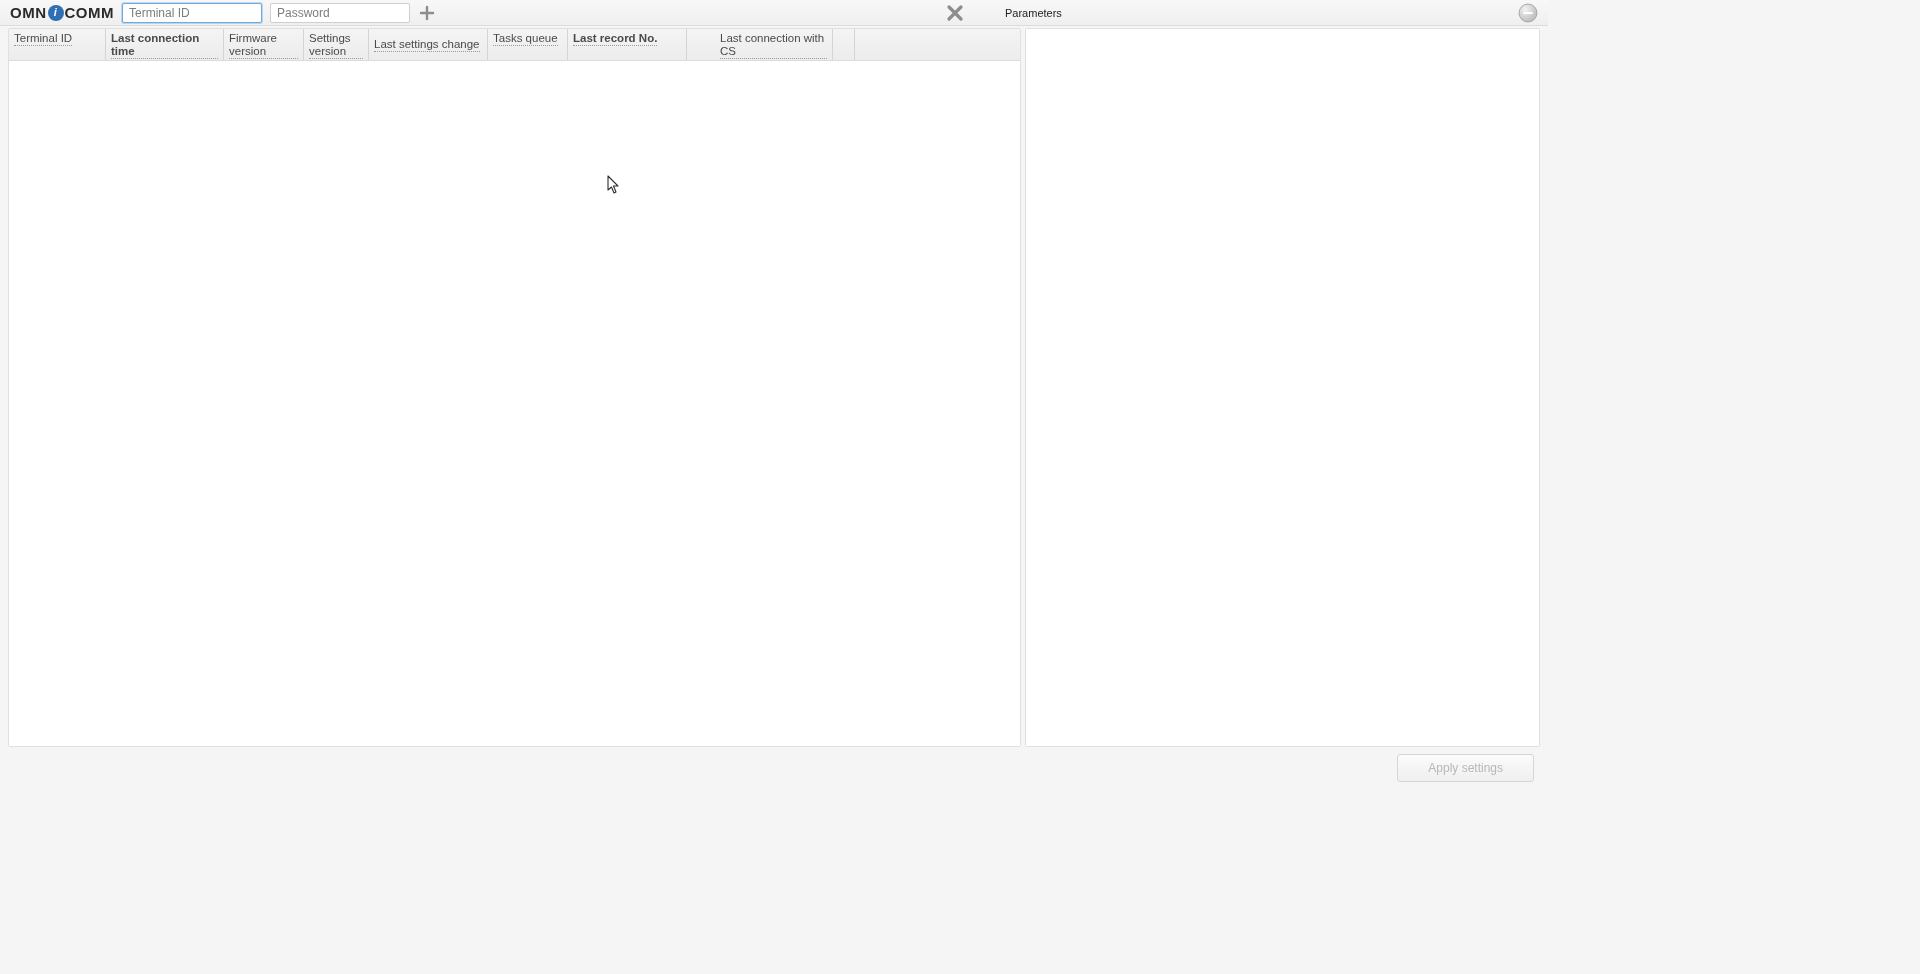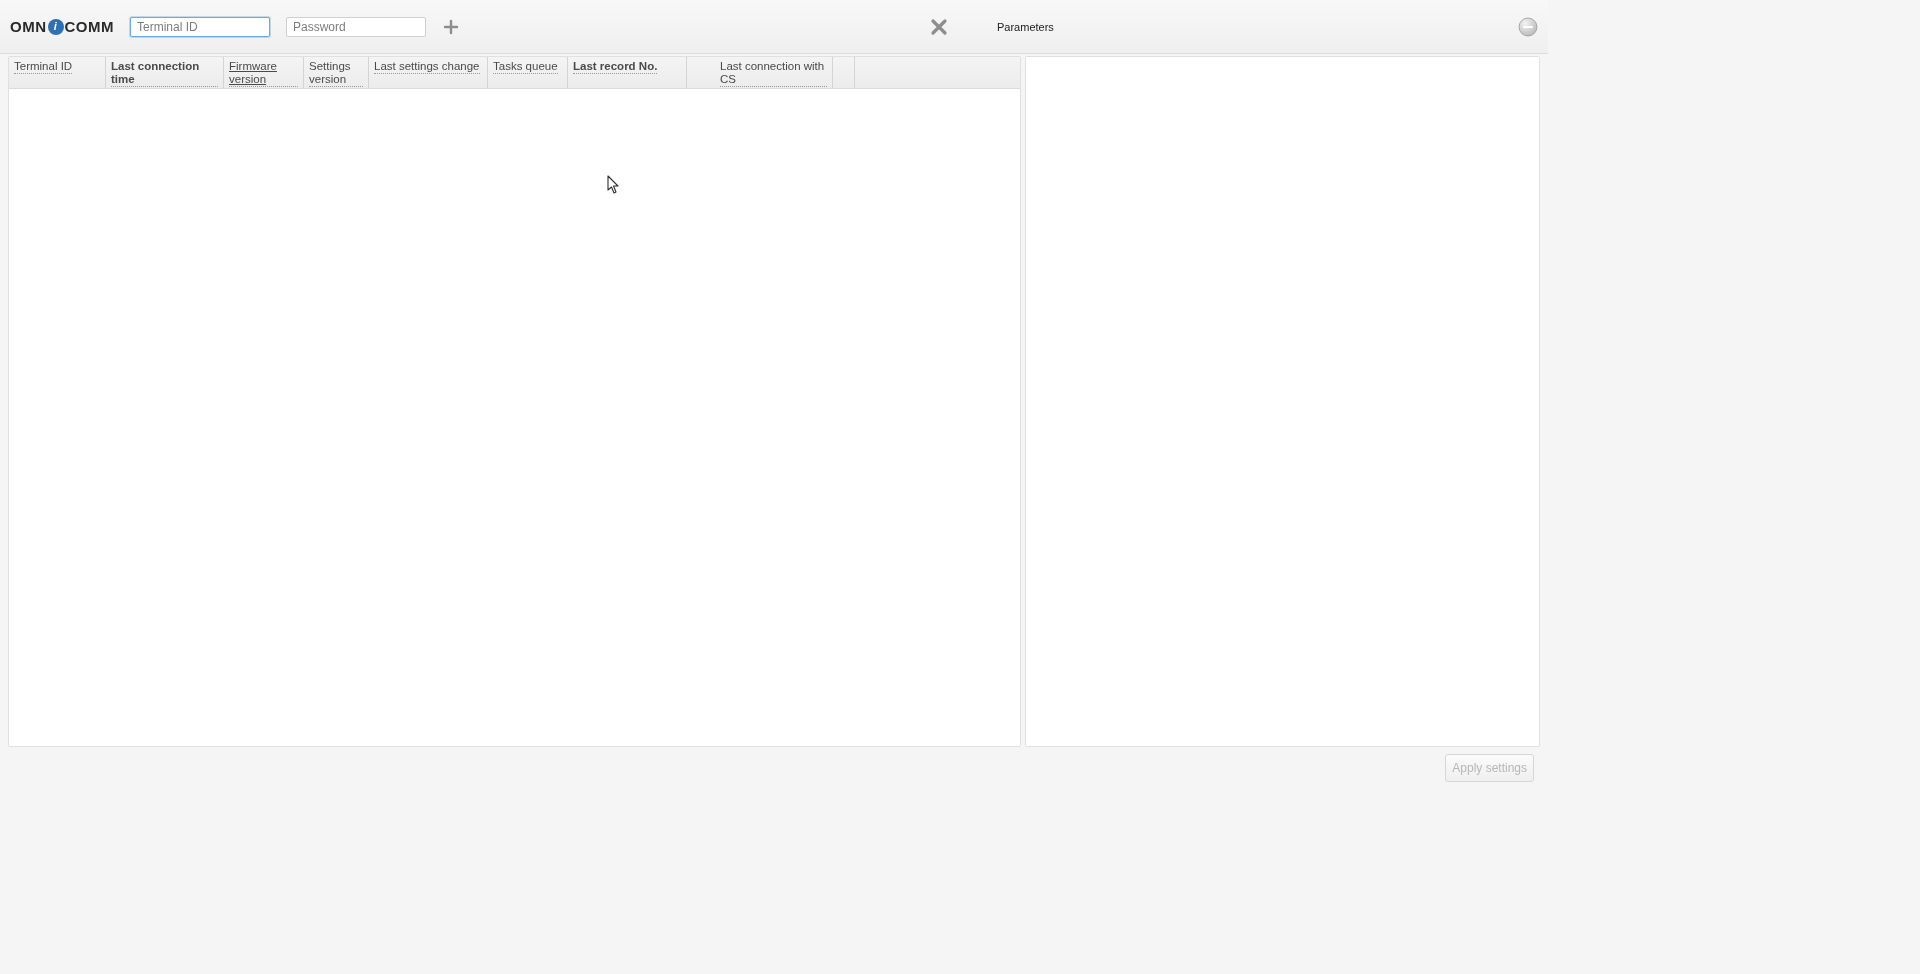--- a/index.html
+++ b/index.html
@@ -12,27 +12,27 @@
     color: #3a3a3a;
     overflow: hidden;
   }
   .app {
     display: flex;
     flex-direction: column;
     height: 100%;
   }
   
   .topbar {
-    height: 54px;
+    height: 26px;
     background: linear-gradient(#f8f8f8, #efefef);
     border-bottom: 1px solid #dcdcdc;
     display: flex;
     align-items: center;
     padding: 0 10px;
-    gap: 16px;
+    gap: 8px;
   }
   .logo {
     display: flex; align-items: center;
     font-weight: 700;
     font-size: 15px;
     letter-spacing: 0.5px;
     color: #2a2a2a;
     user-select: none;
   }
   .logo .i-badge {
@@ -141,21 +141,21 @@
     justify-content:flex-end;
     padding: 0 14px;
     border-top:1px solid rgba(0,0,0,0);
   }
   .apply-btn {
     border:1px solid #d6d6d6;
     background: linear-gradient(#fbfbfb, #efefef);
     border-radius:3px;
     color:#b7b7b7;
     font-size:12px;
-    padding: 6px 6px;
+    padding: 6px 30px;
     cursor:default;
     user-select:none;
   }
 
   
   .cursor-overlay {
     position:absolute;
     left:607px; top:175px;
     width:16px; height:20px;
     pointer-events:none;
@@ -210,27 +210,27 @@
 
   <div class="main">
     <div class="left-pane">
       <div class="thead" id="thead">
           <div class="th" style="width: 97px;">
             <span>Terminal ID</span>
           </div>
           <div class="th" style="width: 118px; font-weight: bold;">
             <span>Last connection time</span>
           </div>
-          <div class="th" style="width: 80px; text-decoration: underline;">
+          <div class="th" style="width: 80px;">
             <span>Firmware version</span>
           </div>
           <div class="th" style="width: 65px;">
             <span>Settings version</span>
           </div>
-          <div class="th" style="width: 119px;">
+          <div class="th" style="width: 119px; align-items: center;">
             <span>Last settings change</span>
           </div>
           <div class="th" style="width: 80px;">
             <span>Tasks queue</span>
           </div>
           <div class="th" style="width: 119px; font-weight: bold;">
             <span>Last record No.</span>
           </div>
           <div class="th" style="width: 118px; margin-left: 28px;">
             <span>Last connection with CS</span>

